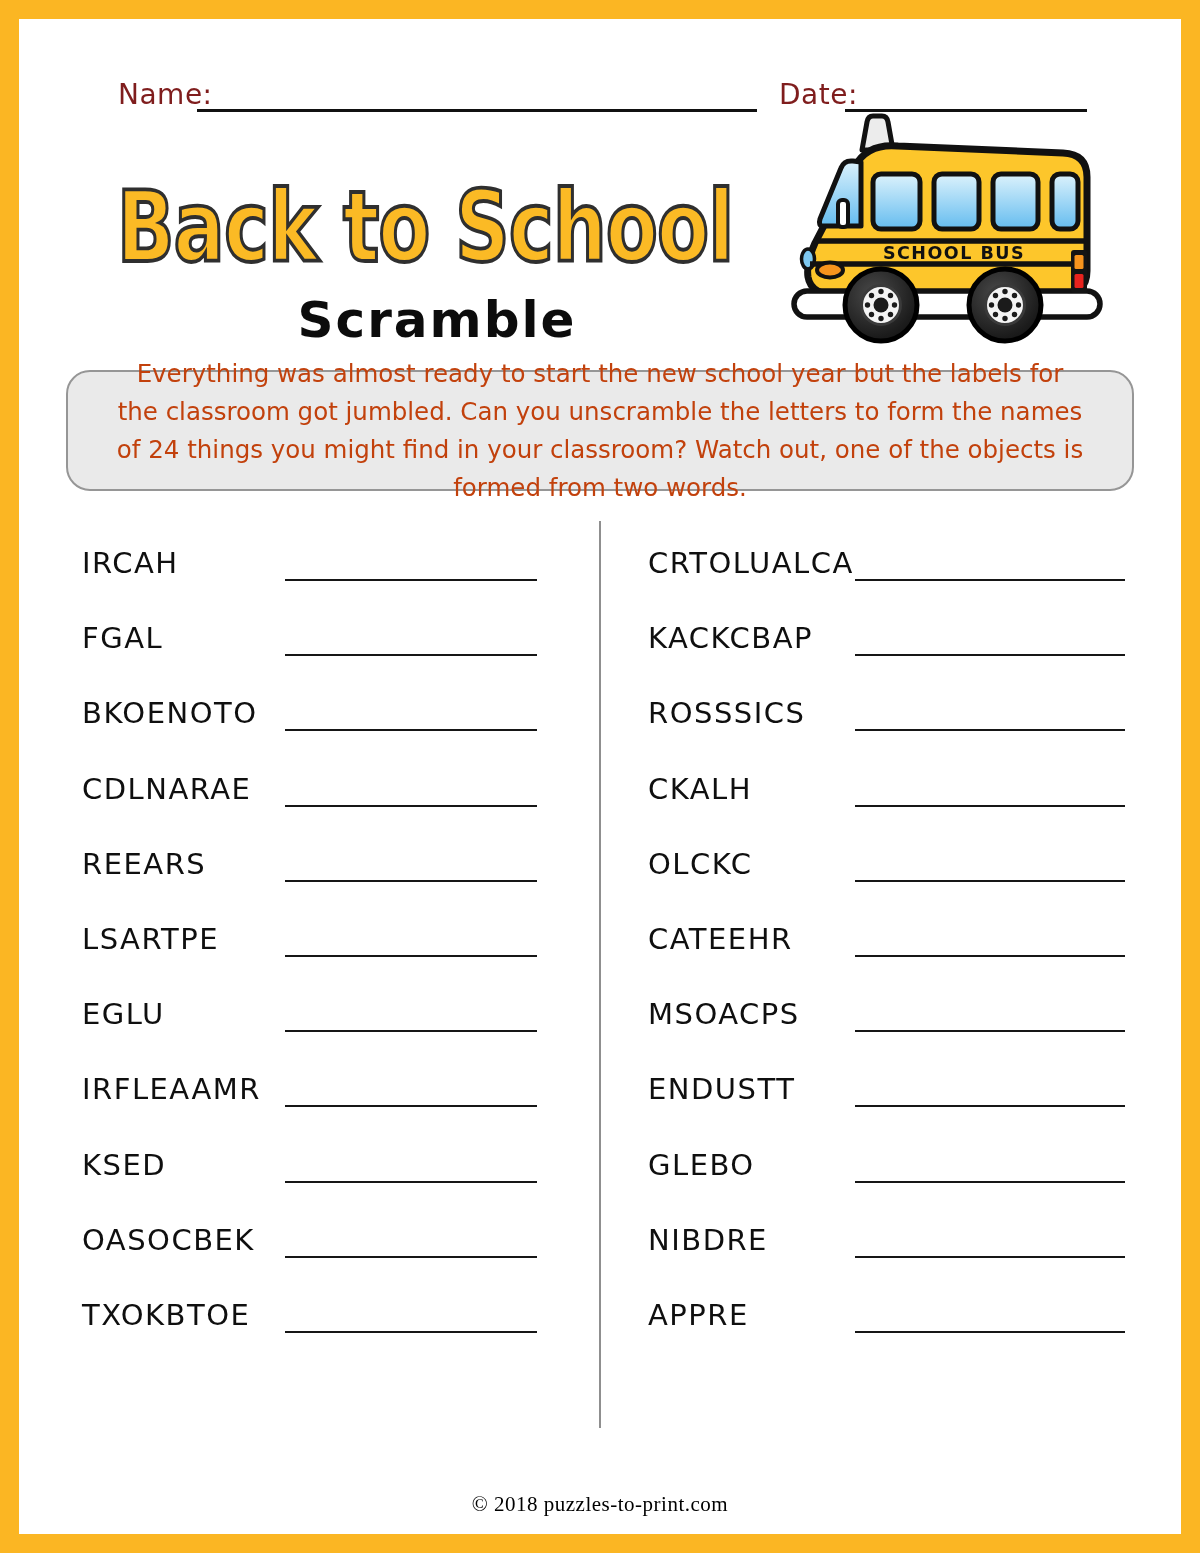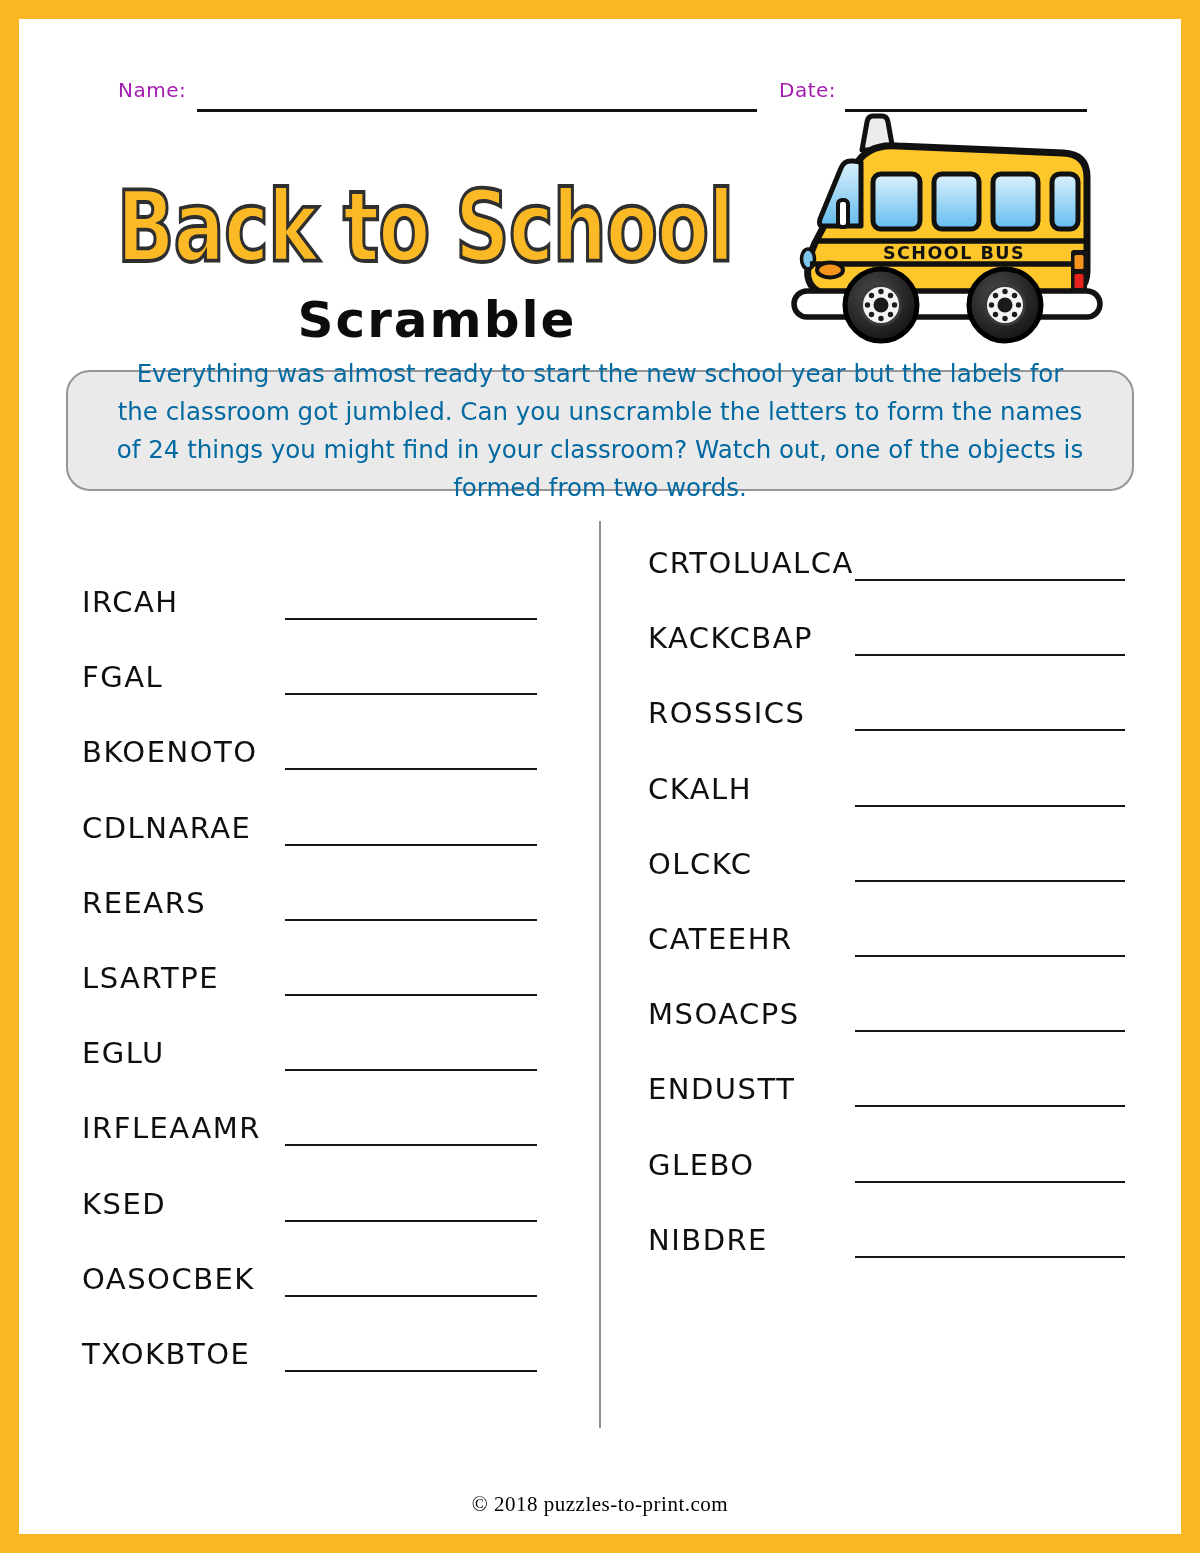--- a/index.html
+++ b/index.html
@@ -19,22 +19,22 @@
   }
   .frame{
     position:absolute;inset:0;
     border:19px solid var(--frame);
     pointer-events:none;
     z-index:20;
   }
   
   .field-label{
     position:absolute;
-    font-size:20px;
-    color:#a21caf;
+    font-size:28px;
+    color:#7f1d1d;
     letter-spacing:0.5px;
   }
   .name-label{left:118px;top:78px;}
   .date-label{left:779px;top:78px;}
   .write-line{
     position:absolute;
     border-top:3px solid #111;
     height:0;
   }
   .name-line{left:197px;top:109px;width:560px;}
@@ -78,26 +78,26 @@
     border:2.5px solid #969696;
     border-radius:24px;
     display:flex;align-items:center;justify-content:center;
     padding:8px 46px;
   }
   .instructions p{
     margin:0;
     text-align:center;
     font-size:24.5px;
     line-height:38px;
-    color:#0369a1;
+    color:#c2410c;
   }
 
   
   .column{position:absolute;top:538px;}
-  .column.left{left:82px;width:466px;margin-top:39px;}
+  .column.left{left:82px;width:466px;}
   .column.right{left:648px;width:482px;}
   .word-row{position:relative;height:75.2px;}
   .word{
     position:absolute;left:0;top:8px;
     font-size:29px;
     letter-spacing:1.5px;
     color:#0f0f0f;
     white-space:nowrap;
   }
   .answer-line{
@@ -305,16 +305,20 @@
         <div class="answer-line"></div>
       </div>
     <div class="word-row">
         <span class="word">GLEBO</span>
         <div class="answer-line"></div>
       </div>
     <div class="word-row">
         <span class="word">NIBDRE</span>
         <div class="answer-line"></div>
       </div>
+    <div class="word-row">
+        <span class="word">APPRE</span>
+        <div class="answer-line"></div>
+      </div>
   </div>
 
   <p class="footer">© 2018 puzzles-to-print.com</p>
 </div>
 
 </body></html>

